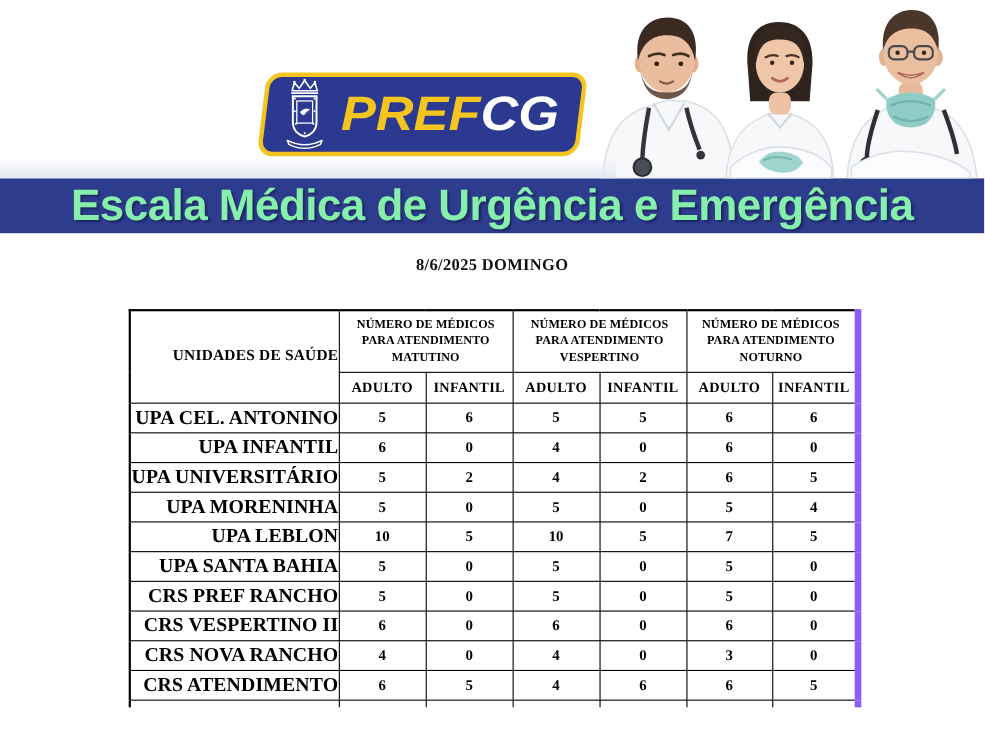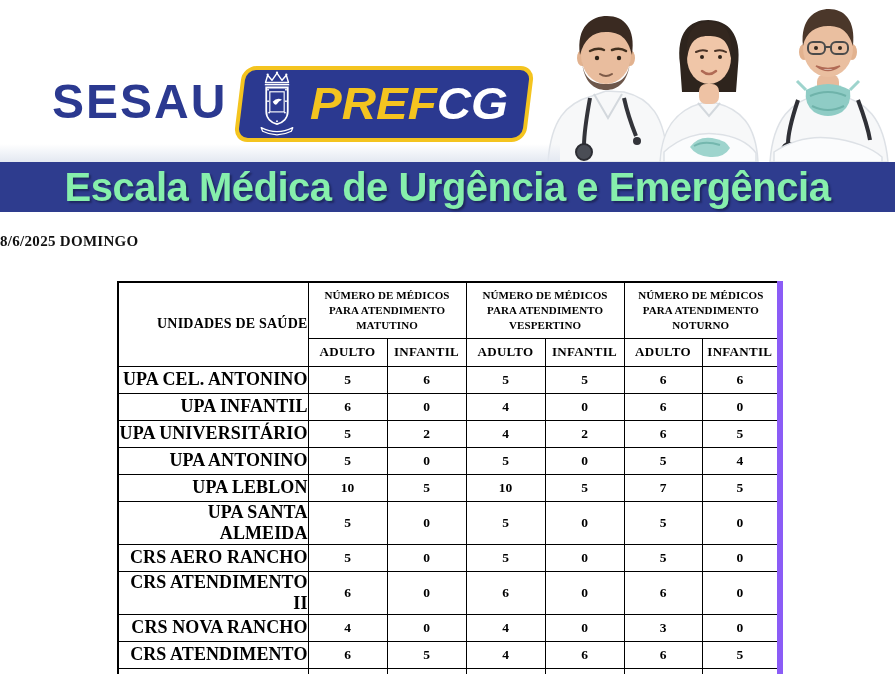--- a/index.html
+++ b/index.html
@@ -42,21 +42,21 @@
     height:50px; background:var(--banner-navy,#2e3c8e);
     display:flex; align-items:center; justify-content:center;
   }
   .banner-title {
     color:#86efac; font-size:40px; font-weight:700; letter-spacing:-0.5px;
     text-shadow:2px 2px 2px rgba(10,14,40,0.45); white-space:nowrap;
   }
 
   
   .date-line {
-    margin-top:21px; 
+    margin-top:21px; text-align:center;
     font-family:"Liberation Serif", serif; font-weight:700;
     font-size:15px; color:#111; letter-spacing:0.3px;
   }
 
   
   table.schedule {
     margin:31px 0 0 117px; width:662px;
     border-collapse:collapse; table-layout:fixed;
     font-family:"Liberation Serif", serif; color:#000;
   }
@@ -79,21 +79,20 @@
   
   tfoot td { height:7px; border-bottom:none !important; }
 </style>
 </head>
 <body>
 
 <div class="page">
 
   <div class="header">
 
-    <div class="sesau-logo">SESAU</div>
 
     <div class="prefcg-badge">
       <div class="prefcg-inner">
         <svg class="crest" viewBox="0 0 60 92" aria-hidden="true">
 
           <path d="M14,16 L17,6 L23,13 L30,3 L37,13 L43,6 L46,16 Z" fill="none" stroke="#ffffff" stroke-width="2" stroke-linejoin="round"></path>
           <circle cx="17" cy="5" r="1.6" fill="#fff"></circle>
           <circle cx="30" cy="2.4" r="1.6" fill="#fff"></circle>
           <circle cx="43" cy="5" r="1.6" fill="#fff"></circle>
           <path d="M13,19 H47" stroke="#fff" stroke-width="2"></path>
@@ -241,61 +240,61 @@
       <td class="unit col-first">UPA UNIVERSITÁRIO</td>
       <td class="num">5</td>
       <td class="num">2</td>
       <td class="num">4</td>
       <td class="num">2</td>
       <td class="num">6</td>
       <td class="num col-last">5</td>
     </tr>
 
     <tr>
-      <td class="unit col-first">UPA ANTONINO</td>
+      <td class="unit col-first">UPA MORENINHA</td>
       <td class="num">5</td>
       <td class="num">0</td>
       <td class="num">5</td>
       <td class="num">0</td>
       <td class="num">5</td>
       <td class="num col-last">4</td>
     </tr>
 
     <tr>
       <td class="unit col-first">UPA LEBLON</td>
       <td class="num">10</td>
       <td class="num">5</td>
       <td class="num">10</td>
       <td class="num">5</td>
       <td class="num">7</td>
       <td class="num col-last">5</td>
     </tr>
 
     <tr>
-      <td class="unit col-first">UPA SANTA ALMEIDA</td>
-      <td class="num">5</td>
-      <td class="num">0</td>
-      <td class="num">5</td>
-      <td class="num">0</td>
-      <td class="num">5</td>
-      <td class="num col-last">0</td>
-    </tr>
-
-    <tr>
-      <td class="unit col-first">CRS AERO RANCHO</td>
-      <td class="num">5</td>
-      <td class="num">0</td>
-      <td class="num">5</td>
-      <td class="num">0</td>
-      <td class="num">5</td>
-      <td class="num col-last">0</td>
-    </tr>
-
-    <tr>
-      <td class="unit col-first">CRS ATENDIMENTO II</td>
+      <td class="unit col-first">UPA SANTA BAHIA</td>
+      <td class="num">5</td>
+      <td class="num">0</td>
+      <td class="num">5</td>
+      <td class="num">0</td>
+      <td class="num">5</td>
+      <td class="num col-last">0</td>
+    </tr>
+
+    <tr>
+      <td class="unit col-first">CRS PREF RANCHO</td>
+      <td class="num">5</td>
+      <td class="num">0</td>
+      <td class="num">5</td>
+      <td class="num">0</td>
+      <td class="num">5</td>
+      <td class="num col-last">0</td>
+    </tr>
+
+    <tr>
+      <td class="unit col-first">CRS VESPERTINO II</td>
       <td class="num">6</td>
       <td class="num">0</td>
       <td class="num">6</td>
       <td class="num">0</td>
       <td class="num">6</td>
       <td class="num col-last">0</td>
     </tr>
 
     <tr>
       <td class="unit col-first">CRS NOVA RANCHO</td>

